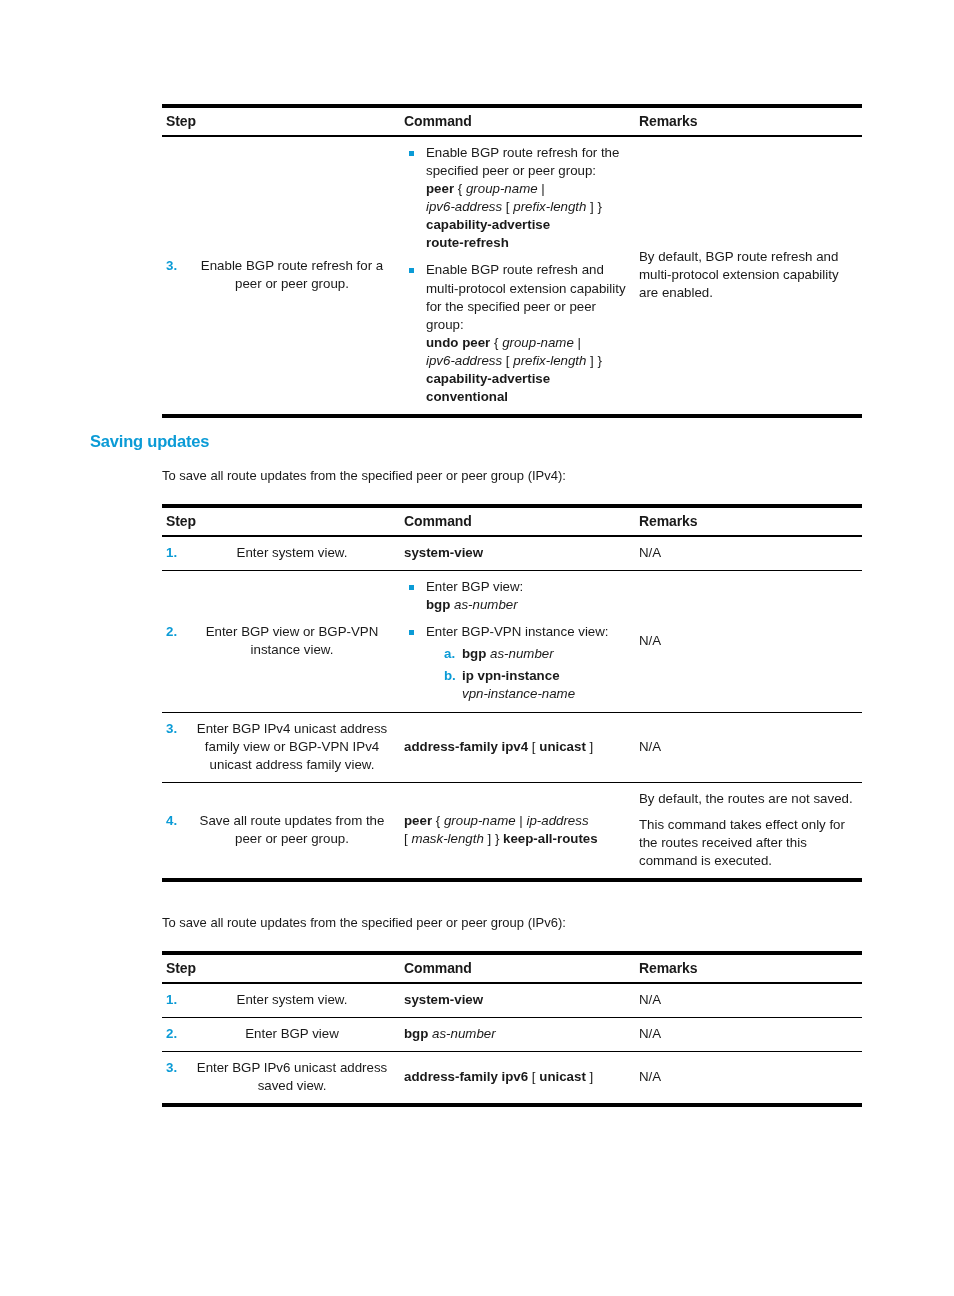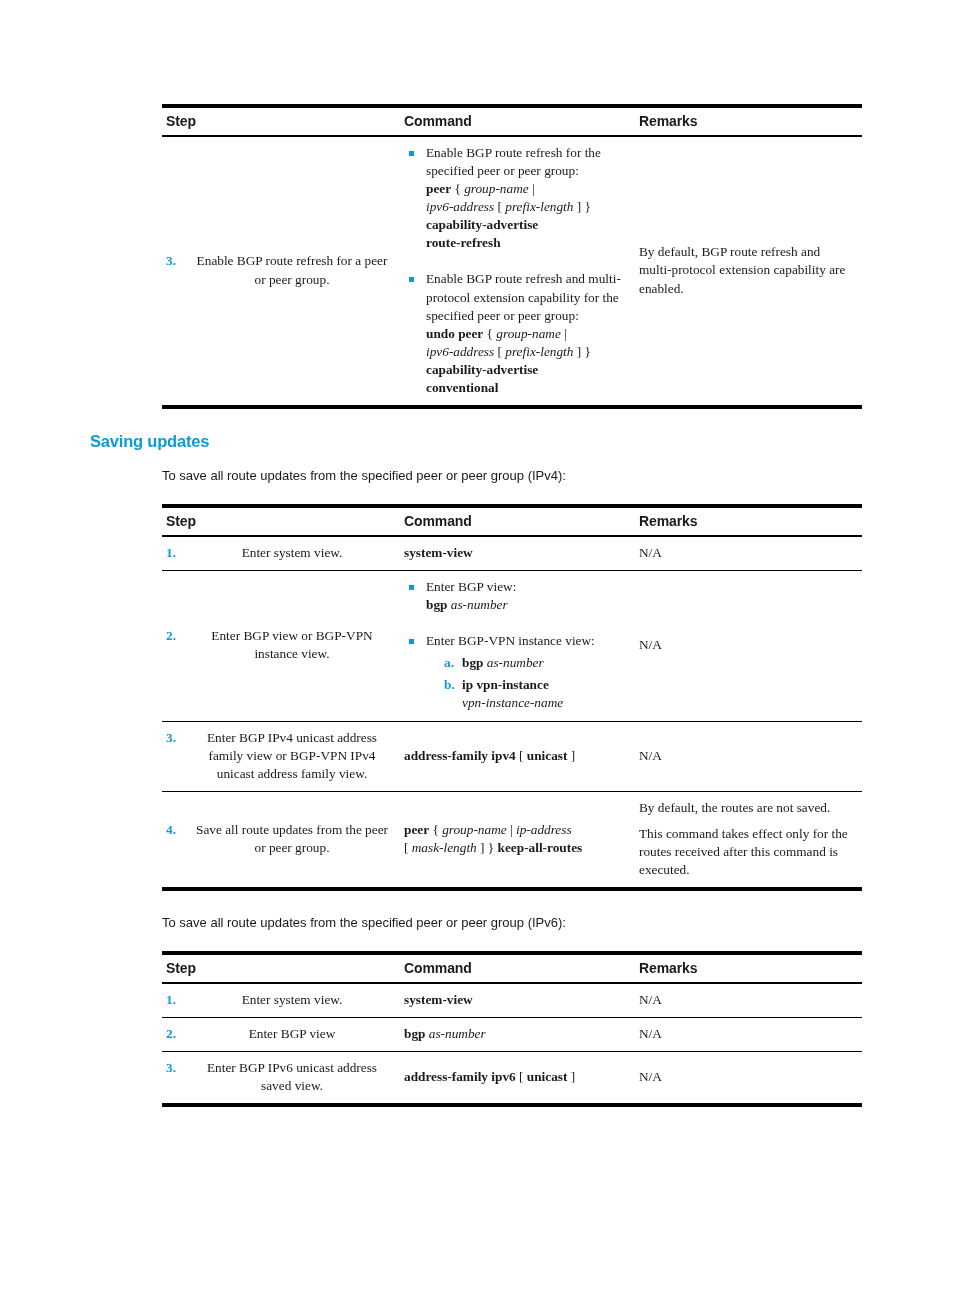--- a/index.html
+++ b/index.html
@@ -43,21 +43,20 @@
     border-top: 4px solid #000000;
     border-bottom: 2.5px solid #000000;
     vertical-align: bottom;
     letter-spacing: -0.1px;
   }
   .tbl tbody td {
     vertical-align: top;
     padding: 7px 8px 8px 4px;
     border-bottom: 1.1px solid #000000;
     line-height: 1.36;
-    font-family: Liberation Serif, serif;
   }
   .tbl tbody tr.last td {
     border-bottom: 4px solid #000000;
   }
   .tbl td.mid { vertical-align: middle; }
 
   
   .stepcell { display: flex; }
   .num {
     color: #0b9bd6;
@@ -72,21 +71,21 @@
   ul.b {
     list-style: none;
     margin: 0;
     padding: 0;
   }
   ul.b > li {
     position: relative;
     padding-left: 22px;
     margin: 0 0 0 0;
   }
-  ul.b > li + li { margin-top: 18px; }
+  ul.b > li + li { margin-top: 9px; }
   ul.b > li::before {
     content: "";
     position: absolute;
     left: 5px;
     top: 7px;
     width: 4.5px;
     height: 4.5px;
     background: #0b9bd6;
   }
   ol.ab {

